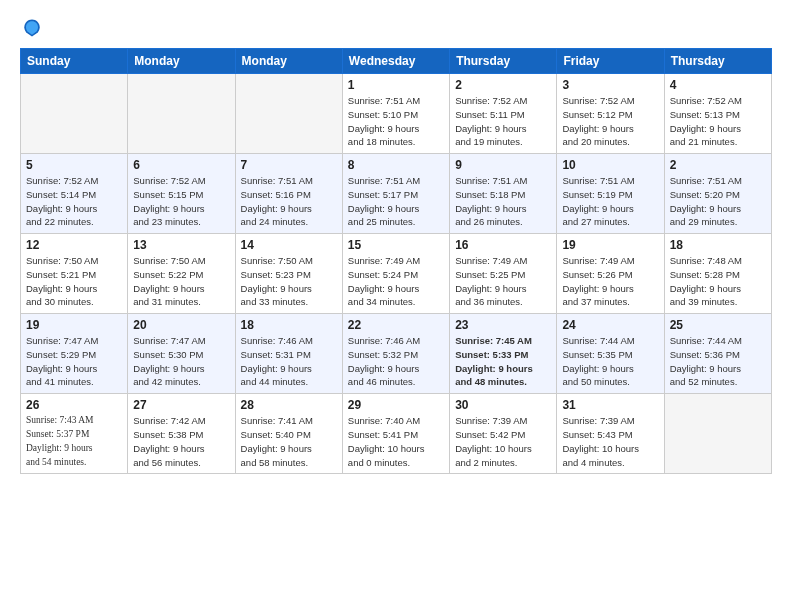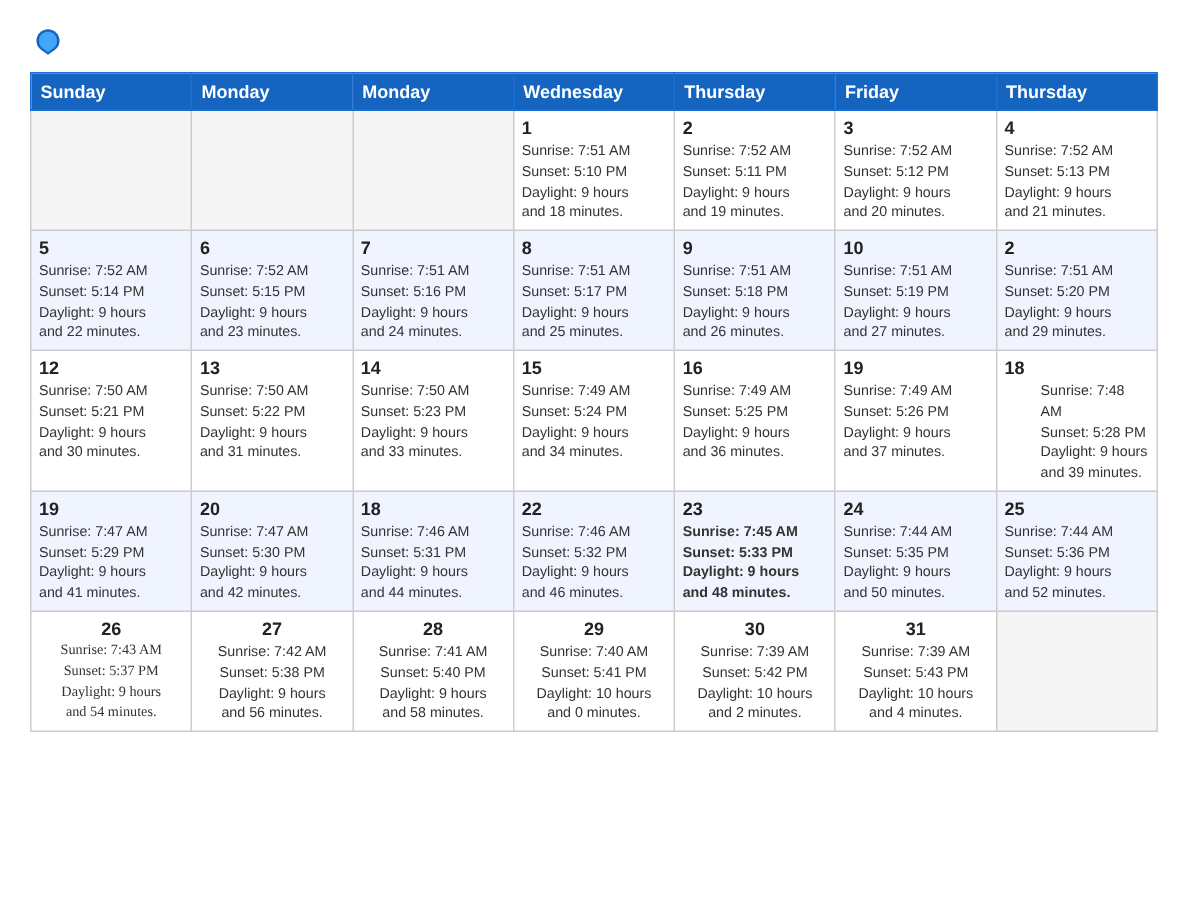--- a/index.html
+++ b/index.html
@@ -72,21 +72,20 @@
       height: 78px;
       font-size: 10px;
       color: #333;
       background: #fff;
     }
     .calendar td.empty {
       background: #f5f5f5;
     }
     .calendar td.last-row {
       height: 70px;
-      text-align: center;
     }
     .day-number {
       font-size: 12px;
       font-weight: bold;
       color: #222;
       margin-bottom: 2px;
     }
     .day-info {
       font-size: 9.5px;
       line-height: 1.45;
@@ -252,21 +251,21 @@
           </td>
           <td>
             <div class="day-number">19</div>
             <div class="day-info" style="white-space: pre-line;">Sunrise: 7:49 AM
 Sunset: 5:26 PM
 Daylight: 9 hours
 and 37 minutes.</div>
           </td>
           <td>
             <div class="day-number">18</div>
-            <div class="day-info" style="white-space: pre-line; margin-left: 24px;">Sunrise: 7:48 AM
+            <div class="day-info" style="white-space: pre-line;">Sunrise: 7:48 AM
 Sunset: 5:28 PM
 Daylight: 9 hours
 and 39 minutes.</div>
           </td>
         </tr>
         <tr class="alt-row">
           <td>
             <div class="day-number">19</div>
             <div class="day-info" style="white-space: pre-line;">Sunrise: 7:47 AM
 Sunset: 5:29 PM

